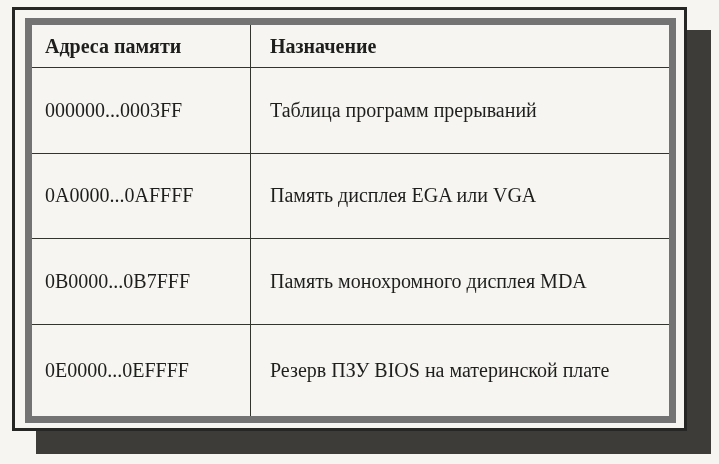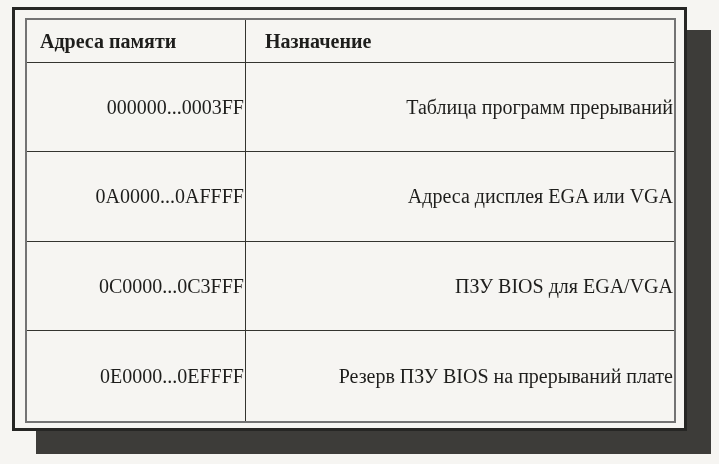--- a/index.html
+++ b/index.html
@@ -23,39 +23,38 @@
     height: 424px;
     border: 3px solid #262624;
     background: #f6f5f2;
     box-shadow: 24px 23px 0 0 #3d3c39;
     box-sizing: border-box;
   }
   table.memmap {
     margin: 8px 6px 4px 10px;
     width: 651px;
     height: 405px;
-    border: 2px solid #737373;
+    border: 7px solid #737373;
     border-collapse: collapse;
     table-layout: fixed;
   }
   .memmap th, .memmap td {
     border: 1.5px solid #34342f;
     text-align: left;
     vertical-align: middle;
     font-size: 20px;
     white-space: nowrap;
     overflow: hidden;
   }
   .memmap th {
     font-weight: bold;
     height: 40px;
   }
   .memmap td {
     font-weight: normal;
-    text-align: right;
   }
   .col-addr {
     width: 204px;
   }
   .memmap th.col-addr, .memmap td.addr {
     padding-left: 13px;
   }
   .memmap th.col-purp, .memmap td.purp {
     padding-left: 19px;
     font-family: Liberation Serif, serif;
@@ -72,25 +71,25 @@
         <th class="col-purp">Назначение</th>
       </tr>
     </thead>
     <tbody>
       <tr>
         <td class="addr">000000...0003FF</td>
         <td class="purp">Таблица программ прерываний</td>
       </tr>
       <tr>
         <td class="addr">0A0000...0AFFFF</td>
-        <td class="purp">Адреса дисплея EGA или VGA</td>
+        <td class="purp">Память дисплея EGA или VGA</td>
       </tr>
       <tr>
-        <td class="addr">0C0000...0C3FFF</td>
-        <td class="purp">ПЗУ BIOS для EGA/VGA</td>
+        <td class="addr">0B0000...0B7FFF</td>
+        <td class="purp">Память монохромного дисплея MDA</td>
       </tr>
       <tr>
         <td class="addr">0E0000...0EFFFF</td>
-        <td class="purp">Резерв ПЗУ BIOS на прерываний плате</td>
+        <td class="purp">Резерв ПЗУ BIOS на материнской плате</td>
       </tr>
     </tbody>
   </table>
 </div>
 
 </body></html>

